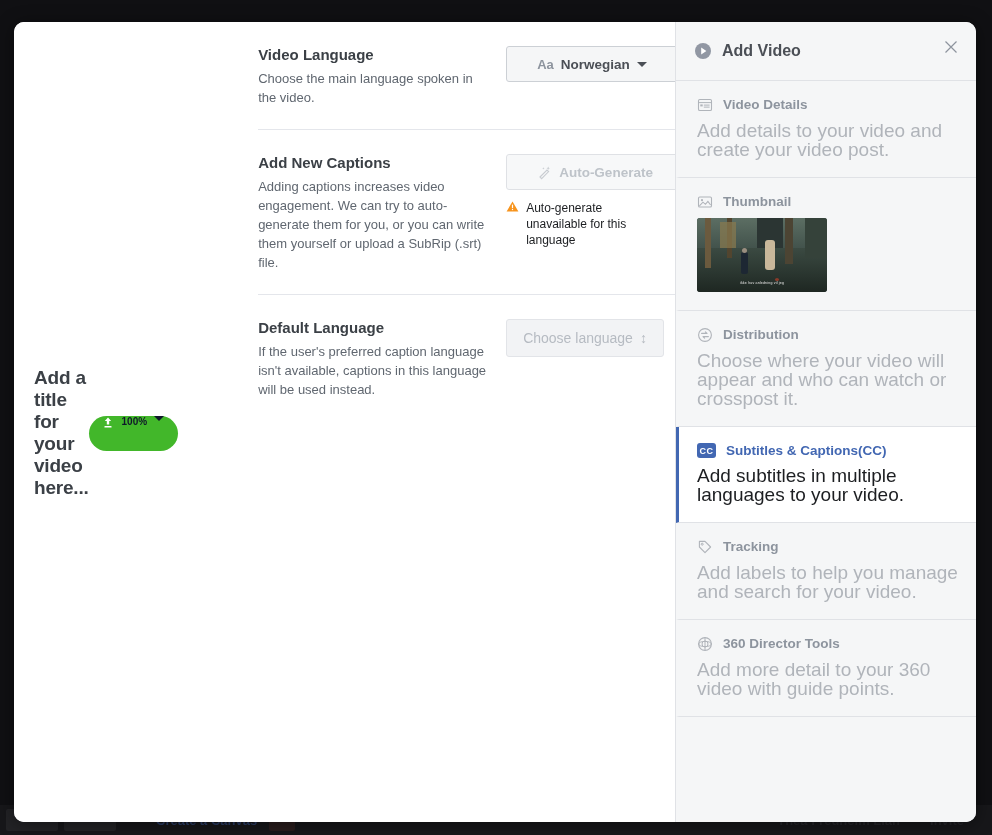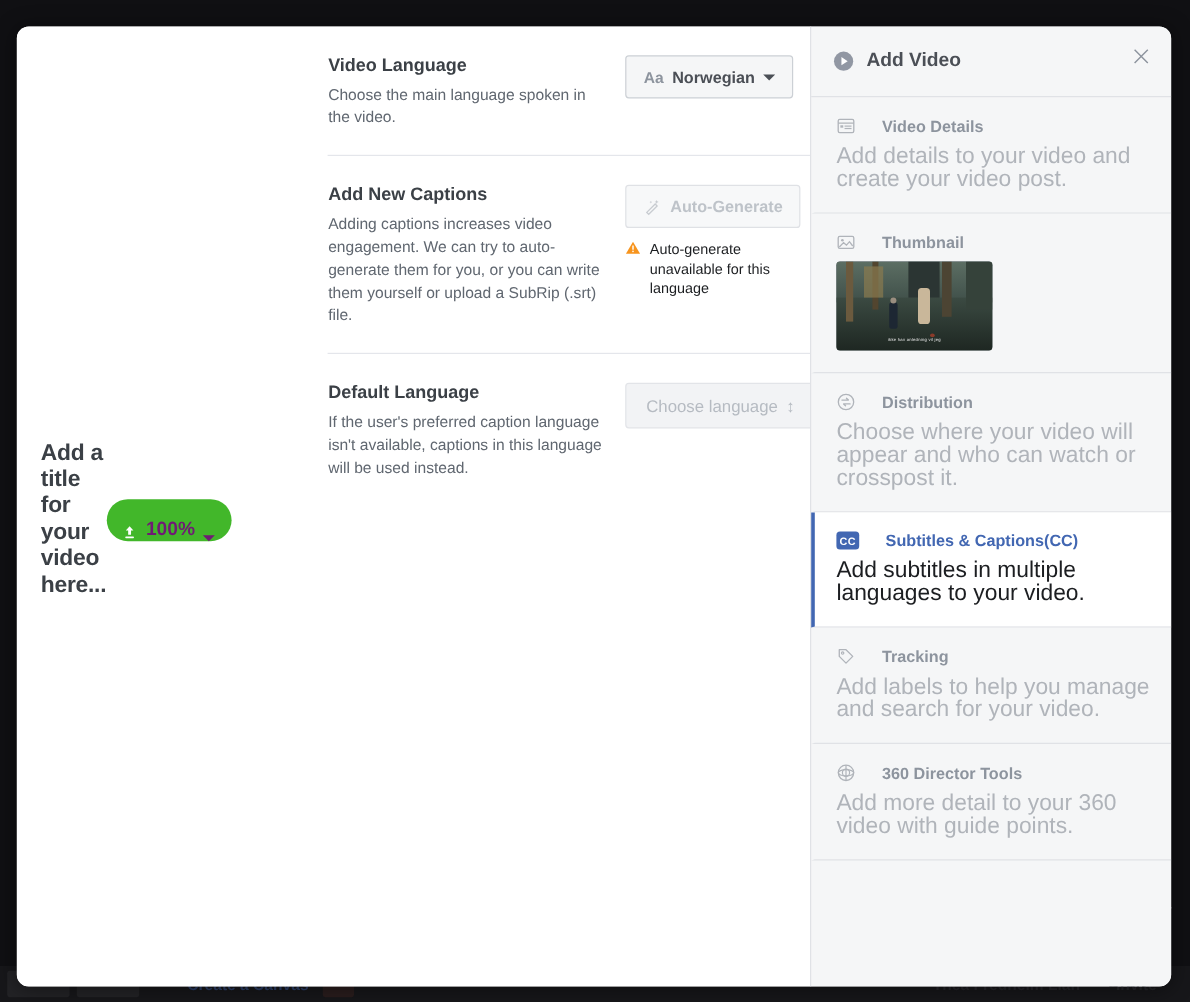--- a/index.html
+++ b/index.html
@@ -80,29 +80,29 @@
   }
   #video-title {
     font-size: 19px;
     font-weight: bold;
     color: #3b4046;
     letter-spacing: -.2px;
     flex: 1;
   }
   #upload-pill {
     display: flex;
-    align-items: flex-end;
+    align-items: flex-start;
     gap: 7px;
     background: #42b72a;
-    color: #701a75;
+    color: #0f172a;
     border: none;
     border-radius: 18px;
     height: 35px;
     padding: 0 14px 0 12px;
-    font-size: 16px;
+    font-size: 10px;
     font-weight: bold;
     font-family: inherit;
     cursor: pointer;
   }
   #header-rule {
     height: 1px;
     background: #dcdfe3;
     margin: 15px 20px 0 20px;
   }
 
@@ -128,21 +128,21 @@
   }
   .sec-right { flex: 1; }
 
   
   .ctl {
     display: inline-flex;
     align-items: center;
     justify-content: center;
     gap: 7px;
     height: 36px;
-    padding: 0 14px;
+    padding: 0 30px;
     border: 1px solid #ccd0d5;
     border-radius: 3px;
     background: #f5f6f7;
     font-size: 13.5px;
     font-weight: bold;
     color: #4b4f56;
     font-family: inherit;
     cursor: pointer;
     white-space: nowrap;
   }
@@ -259,22 +259,21 @@
     border-bottom: 1px solid #e0e2e6;
     cursor: pointer;
     border-left: 3px solid transparent;
   }
   .nav-item.active {
     background: #fff;
     border-left: 3px solid #4267b2;
   }
   .nav-head {
     display: flex;
-    align-items: center;
-    gap: 22px;
+    gap: 10px;
     margin-bottom: 8px;
   }
   .nav-label {
     font-size: 13.5px;
     font-weight: bold;
     color: #8d949e;
   }
   .nav-item.active .nav-label { color: #4267b2; }
   .nav-desc {
     font-size: 19px;

